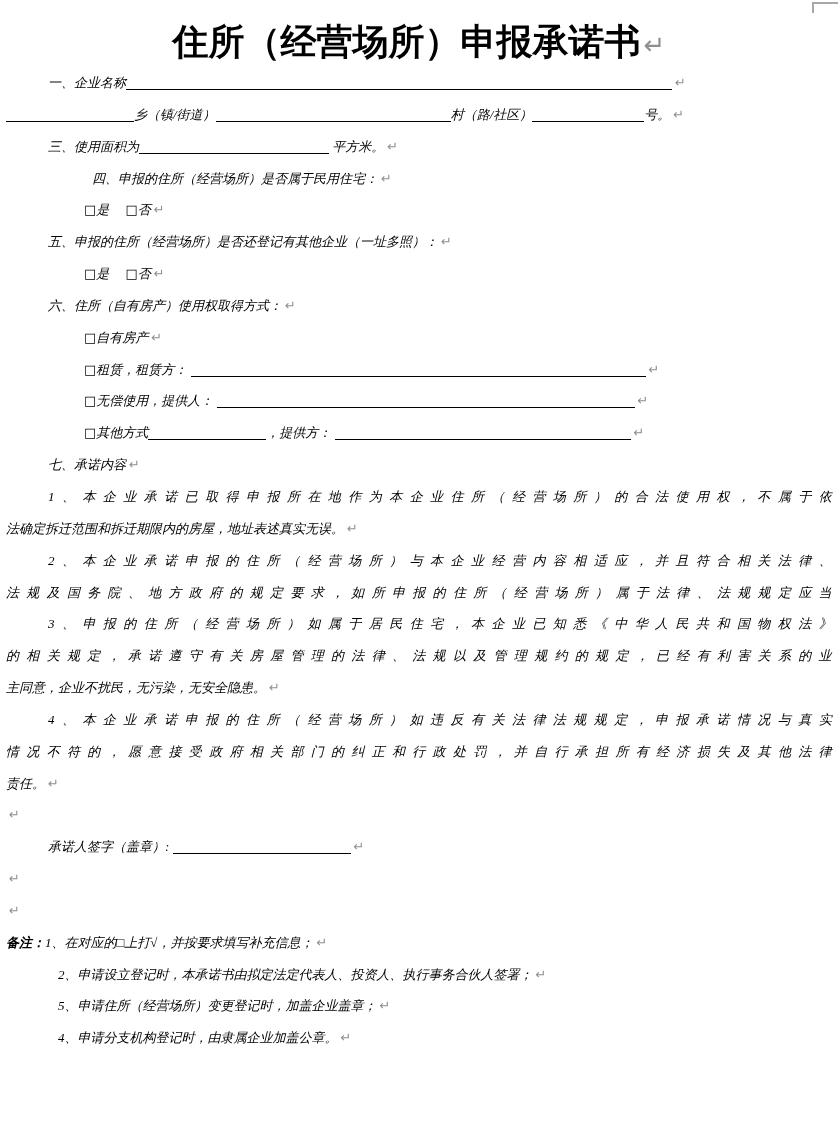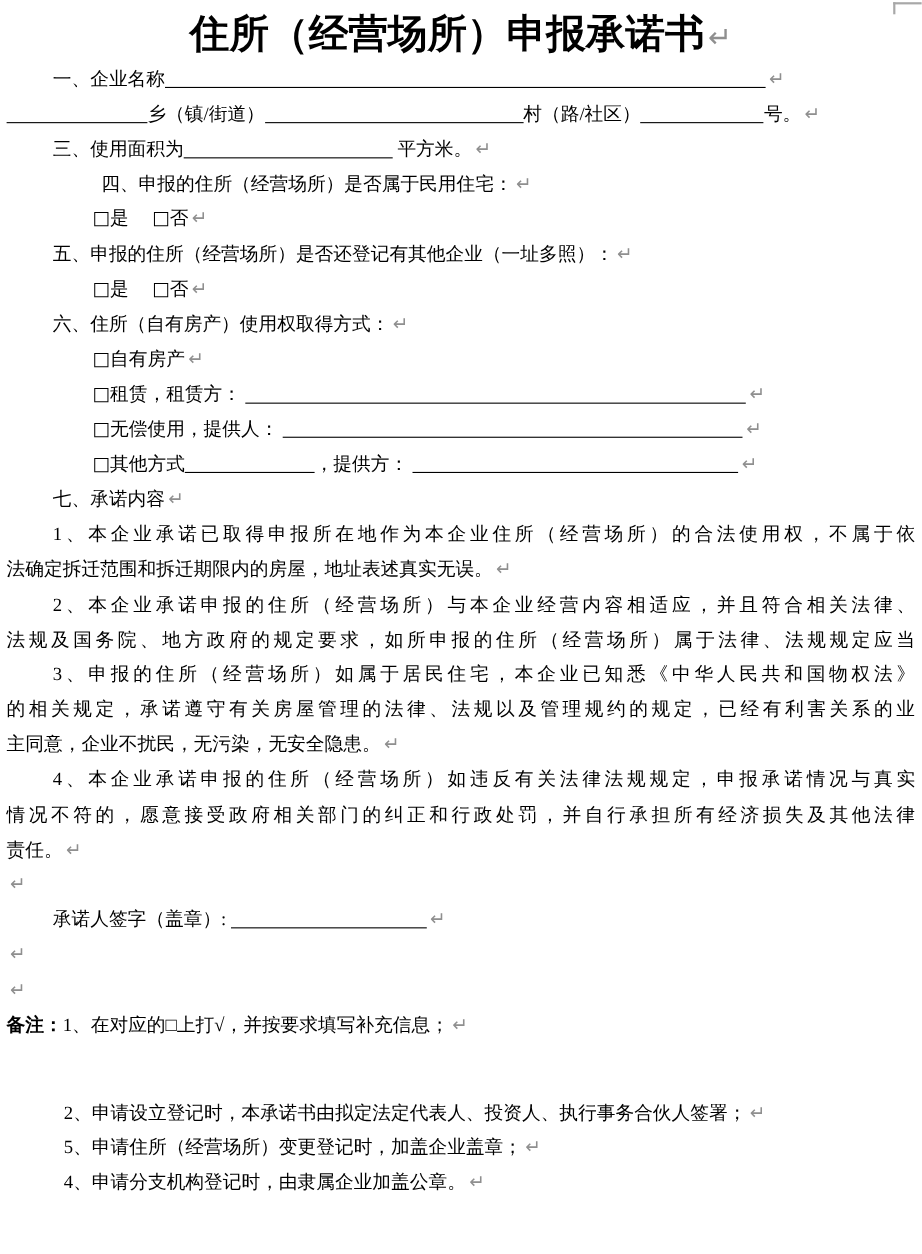--- a/index.html
+++ b/index.html
@@ -1,25 +1,25 @@
 <!DOCTYPE html>
 <html><head>
 <meta charset="utf-8">
 <style>
   html,body{margin:0;padding:0;background:#ffffff;}
   body{width:838px;height:1140px;overflow:hidden;
        font-family:"Liberation Serif","DejaVu Serif",serif;color:#000;}
-  .page{position:relative;width:838px;height:992px;box-sizing:border-box;padding-top:6px;}
+  .page{position:relative;width:838px;height:992px;box-sizing:border-box;padding-top:17px;}
   .corner{position:absolute;top:2px;right:0;width:24px;height:9px;
           border-top:2px solid #a8a8a8;border-left:2px solid #a8a8a8;}
   .title-line{height:50px;line-height:50px;text-align:center;
               font-size:36px;font-weight:bold;white-space:pre;}
   .title-line .mark{font-size:26px;font-weight:normal;}
   .line{box-sizing:border-box;width:838px;height:31.85px;line-height:31.85px;
-        padding:0 6px;font-size:17px;white-space:pre;}
+        padding:0 6px;font-size:13px;white-space:pre;font-style:italic;}
   .line.justify{display:flex;justify-content:space-between;align-items:baseline;
                 padding-right:6px;}
   .txt{display:inline;}
   .bold{font-weight:bold;}
   .blank{display:inline-block;height:14px;border-bottom:1px solid #000;
          vertical-align:-3px;}
   .space{display:inline-block;height:1px;}
   .box{font-family:"DejaVu Sans",sans-serif;}
   .mark{color:#8f8f8f;font-family:"DejaVu Sans",sans-serif;padding-left:3px;}
   .cursor{display:inline-block;width:1.5px;height:21px;background:#000;
@@ -53,17 +53,17 @@
       <div class="line justify" style="padding-left: 6px;"><span class="txt">的</span><span class="txt">相</span><span class="txt">关</span><span class="txt">规</span><span class="txt">定</span><span class="txt">，</span><span class="txt">承</span><span class="txt">诺</span><span class="txt">遵</span><span class="txt">守</span><span class="txt">有</span><span class="txt">关</span><span class="txt">房</span><span class="txt">屋</span><span class="txt">管</span><span class="txt">理</span><span class="txt">的</span><span class="txt">法</span><span class="txt">律</span><span class="txt">、</span><span class="txt">法</span><span class="txt">规</span><span class="txt">以</span><span class="txt">及</span><span class="txt">管</span><span class="txt">理</span><span class="txt">规</span><span class="txt">约</span><span class="txt">的</span><span class="txt">规</span><span class="txt">定</span><span class="txt">，</span><span class="txt">已</span><span class="txt">经</span><span class="txt">有</span><span class="txt">利</span><span class="txt">害</span><span class="txt">关</span><span class="txt">系</span><span class="txt">的</span><span class="txt">业</span></div>
       <div class="line" style="padding-left: 6px;"><span class="txt">主同意，企业不扰民，无污染，无安全隐患。</span><span class="mark">↵</span></div>
       <div class="line justify" style="padding-left: 48px;"><span class="txt">4</span><span class="txt">、</span><span class="txt">本</span><span class="txt">企</span><span class="txt">业</span><span class="txt">承</span><span class="txt">诺</span><span class="txt">申</span><span class="txt">报</span><span class="txt">的</span><span class="txt">住</span><span class="txt">所</span><span class="txt">（</span><span class="txt">经</span><span class="txt">营</span><span class="txt">场</span><span class="txt">所</span><span class="txt">）</span><span class="txt">如</span><span class="txt">违</span><span class="txt">反</span><span class="txt">有</span><span class="txt">关</span><span class="txt">法</span><span class="txt">律</span><span class="txt">法</span><span class="txt">规</span><span class="txt">规</span><span class="txt">定</span><span class="txt">，</span><span class="txt">申</span><span class="txt">报</span><span class="txt">承</span><span class="txt">诺</span><span class="txt">情</span><span class="txt">况</span><span class="txt">与</span><span class="txt">真</span><span class="txt">实</span></div>
       <div class="line justify" style="padding-left: 6px;"><span class="txt">情</span><span class="txt">况</span><span class="txt">不</span><span class="txt">符</span><span class="txt">的</span><span class="txt">，</span><span class="txt">愿</span><span class="txt">意</span><span class="txt">接</span><span class="txt">受</span><span class="txt">政</span><span class="txt">府</span><span class="txt">相</span><span class="txt">关</span><span class="txt">部</span><span class="txt">门</span><span class="txt">的</span><span class="txt">纠</span><span class="txt">正</span><span class="txt">和</span><span class="txt">行</span><span class="txt">政</span><span class="txt">处</span><span class="txt">罚</span><span class="txt">，</span><span class="txt">并</span><span class="txt">自</span><span class="txt">行</span><span class="txt">承</span><span class="txt">担</span><span class="txt">所</span><span class="txt">有</span><span class="txt">经</span><span class="txt">济</span><span class="txt">损</span><span class="txt">失</span><span class="txt">及</span><span class="txt">其</span><span class="txt">他</span><span class="txt">法</span><span class="txt">律</span></div>
       <div class="line" style="padding-left: 6px;"><span class="txt">责任。</span><span class="mark">↵</span></div>
       <div class="line" style="padding-left: 6px;"><span class="mark">↵</span></div>
       <div class="line" style="padding-left: 48px;"><span class="txt">承诺人签字（盖章）: </span><span class="blank" style="width: 178px;"></span><span class="mark">↵</span></div>
       <div class="line" style="padding-left: 6px;"><span class="mark">↵</span></div>
       <div class="line" style="padding-left: 6px;"><span class="mark">↵</span></div>
       <div class="line" style="padding-left: 6px;"><span class="txt bold">备注：</span><span class="txt">1、在对应的□上打√，并按要求填写补充信息；</span><span class="mark">↵</span></div>
-      <div class="line" style="padding-left: 58px; margin-top: 48px;"><span class="txt">2、申请设立登记时，本承诺书由拟定法定代表人、投资人、执行事务合伙人签署；</span><span class="mark">↵</span></div>
+      <div class="line" style="padding-left: 58px;"><span class="txt">2、申请设立登记时，本承诺书由拟定法定代表人、投资人、执行事务合伙人签署；</span><span class="mark">↵</span></div>
       <div class="line" style="padding-left: 58px;"><span class="txt">5、申请住所（经营场所）变更登记时，加盖企业盖章；</span><span class="mark">↵</span></div>
       <div class="line" style="padding-left: 58px;"><span class="txt">4、申请分支机构登记时，由隶属企业加盖公章。</span><span class="mark">↵</span></div>
     </div>
 </div>
 
 </body></html>

